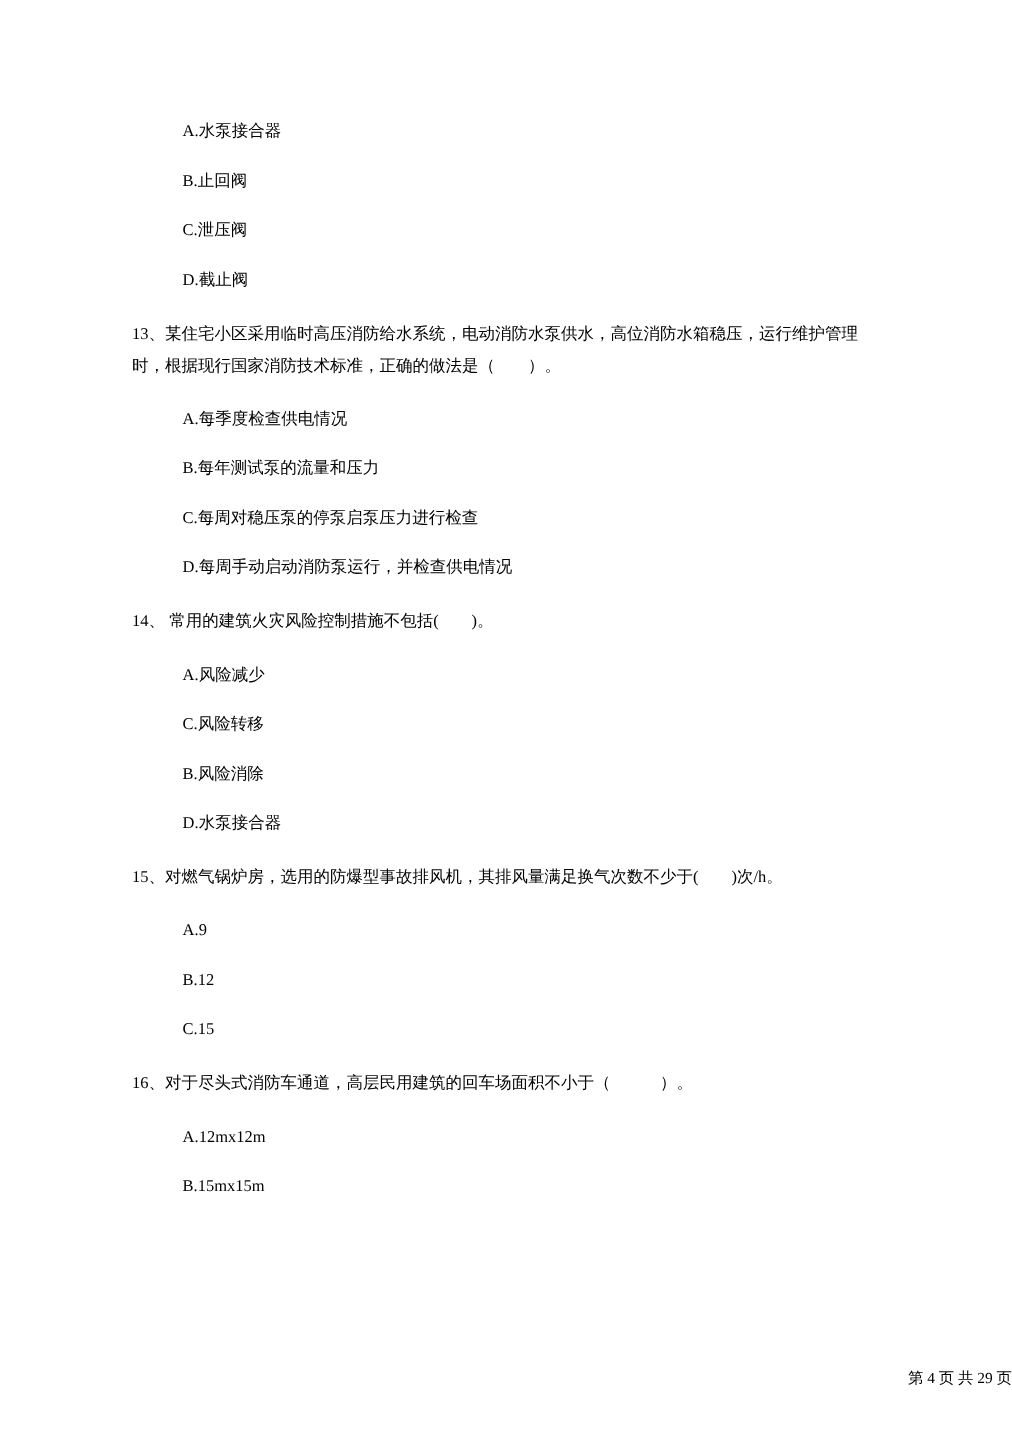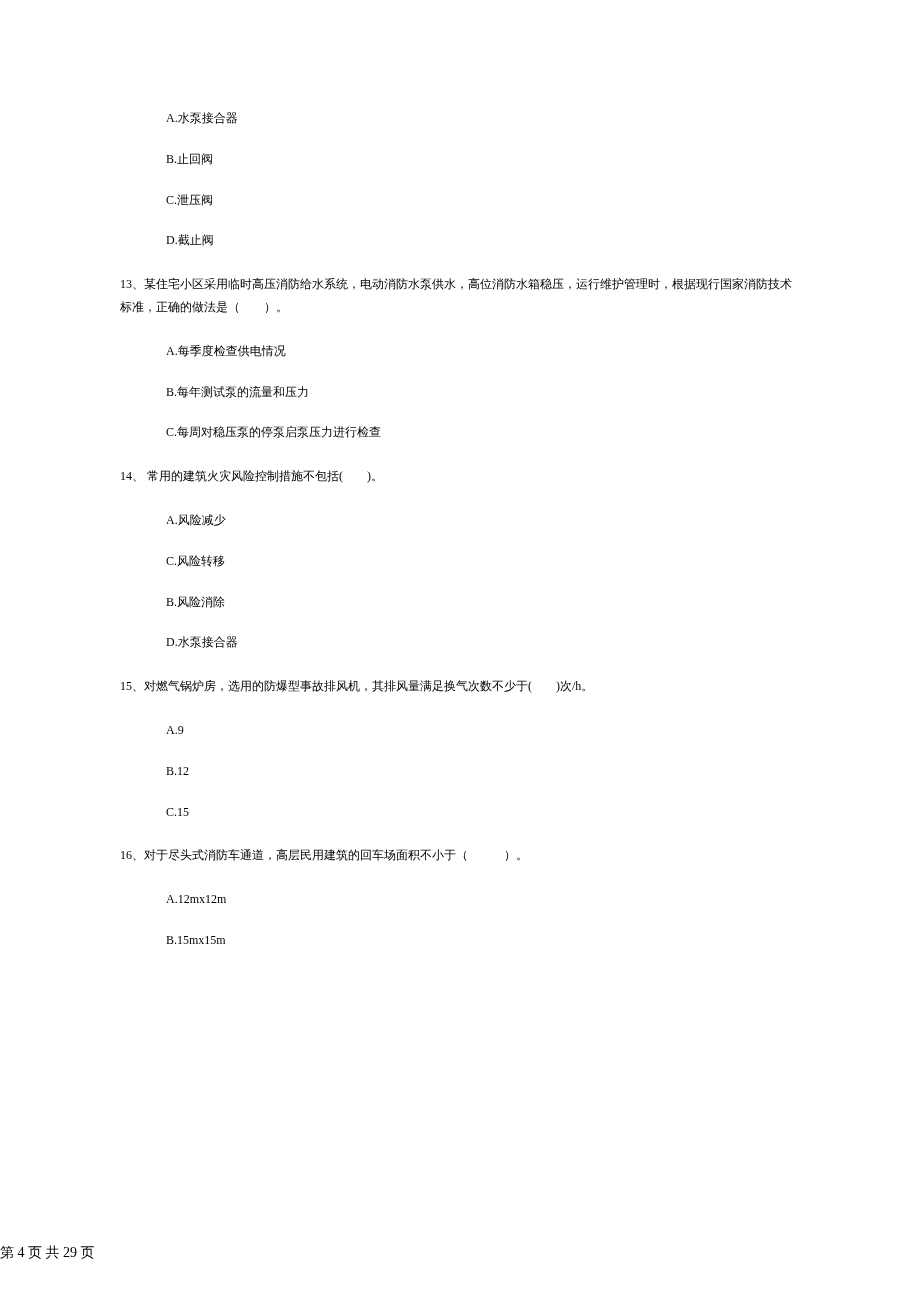--- a/index.html
+++ b/index.html
@@ -7,59 +7,60 @@
     padding: 0;
     background: #ffffff;
     font-family: "SimSun", "宋体", serif;
     width: 920px;
     min-height: 1302px;
     color: #000000;
     position: relative;
   }
   .page-content {
     padding: 110px 120px 0 120px;
-    font-size: 12px;
+    font-size: 15px;
     line-height: 1.4;
   }
   .option-group {
     padding-left: 46px;
     margin-bottom: 24px;
   }
   .option-line {
     margin-bottom: 24px;
   }
   .question-text {
     margin-bottom: 24px;
     line-height: 1.9;
   }
   .footer {
     position: absolute;
     bottom: 40px;
     width: 100%;
-    text-align: left;
+    text-align: right;
     font-size: 14px;
   }
 </style>
 </head>
 <body>
 
 <div class="page-content">
 
   <div class="option-group">
     <div class="option-line">A.水泵接合器</div>
     <div class="option-line">B.止回阀</div>
     <div class="option-line">C.泄压阀</div>
     <div class="option-line">D.截止阀</div>
   </div>
 
   <div class="question-text">13、某住宅小区采用临时高压消防给水系统，电动消防水泵供水，高位消防水箱稳压，运行维护管理时，根据现行国家消防技术标准，正确的做法是（　　）。</div>
   <div class="option-group">
     <div class="option-line">A.每季度检查供电情况</div>
     <div class="option-line">B.每年测试泵的流量和压力</div>
     <div class="option-line">C.每周对稳压泵的停泵启泵压力进行检查</div>
+    <div class="option-line">D.每周手动启动消防泵运行，并检查供电情况</div>
   </div>
 
   <div class="question-text">14、 常用的建筑火灾风险控制措施不包括(　　)。</div>
   <div class="option-group">
     <div class="option-line">A.风险减少</div>
     <div class="option-line">C.风险转移</div>
     <div class="option-line">B.风险消除</div>
     <div class="option-line">D.水泵接合器</div>
   </div>
 

